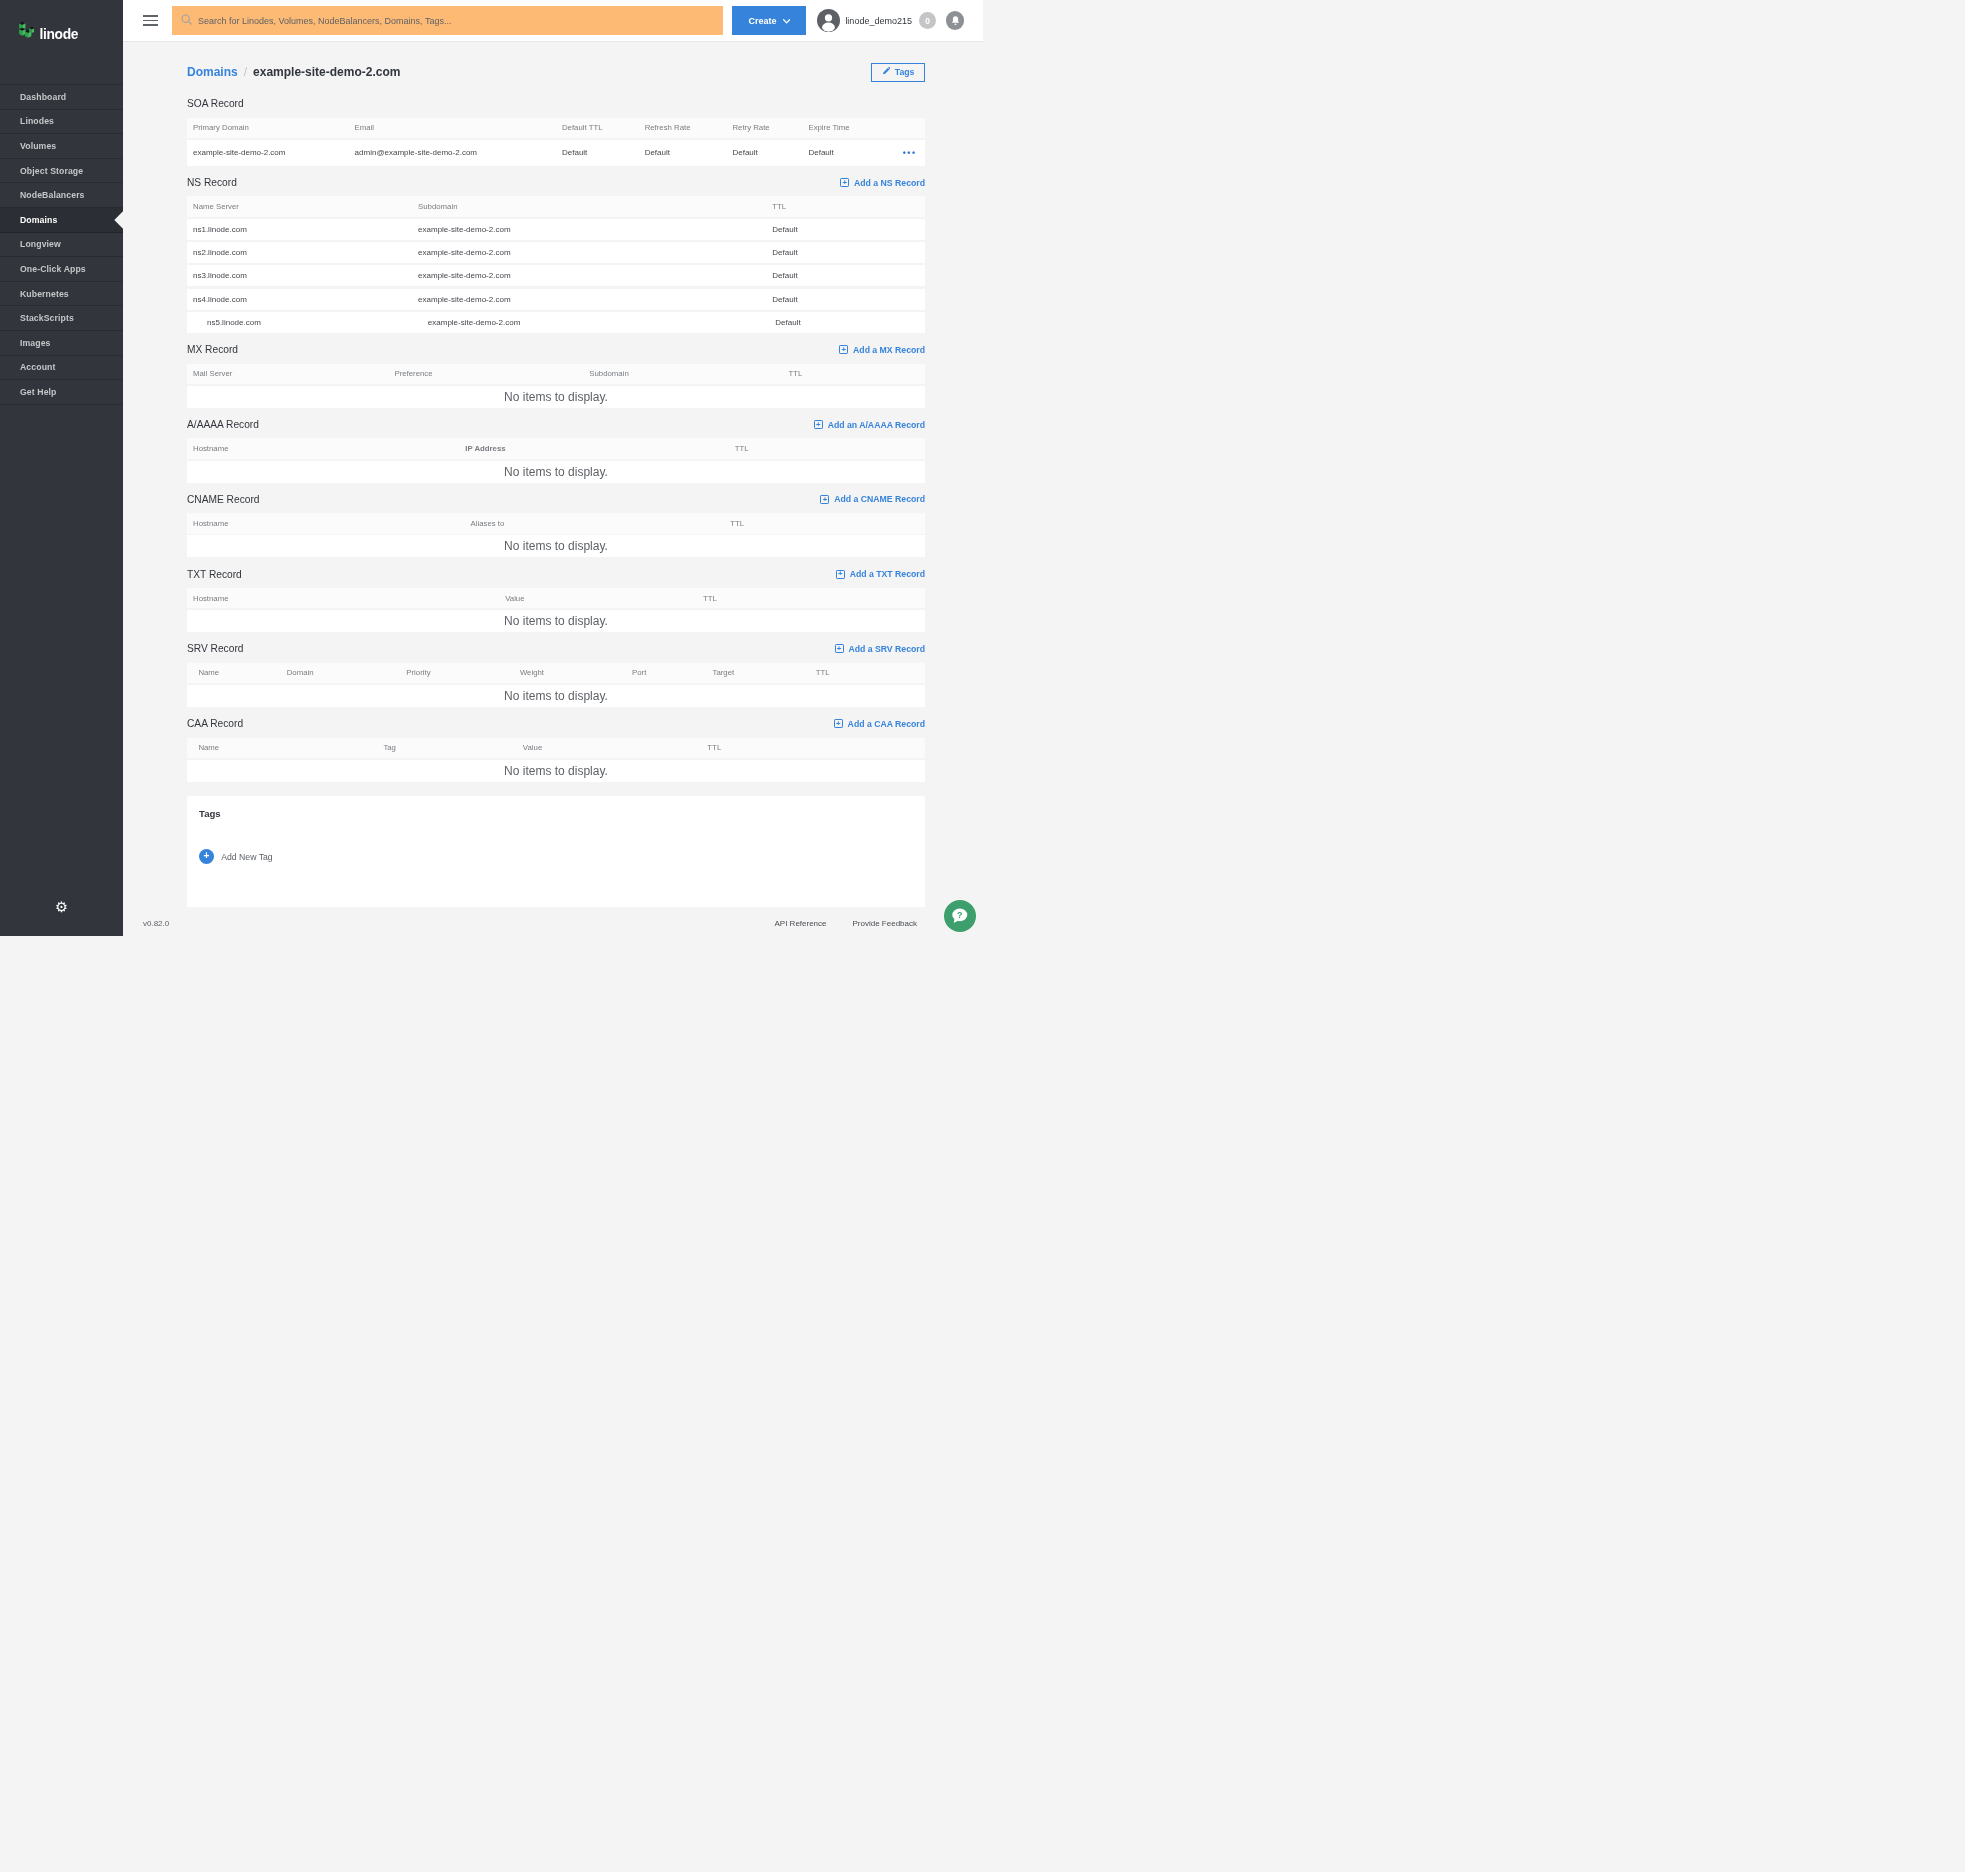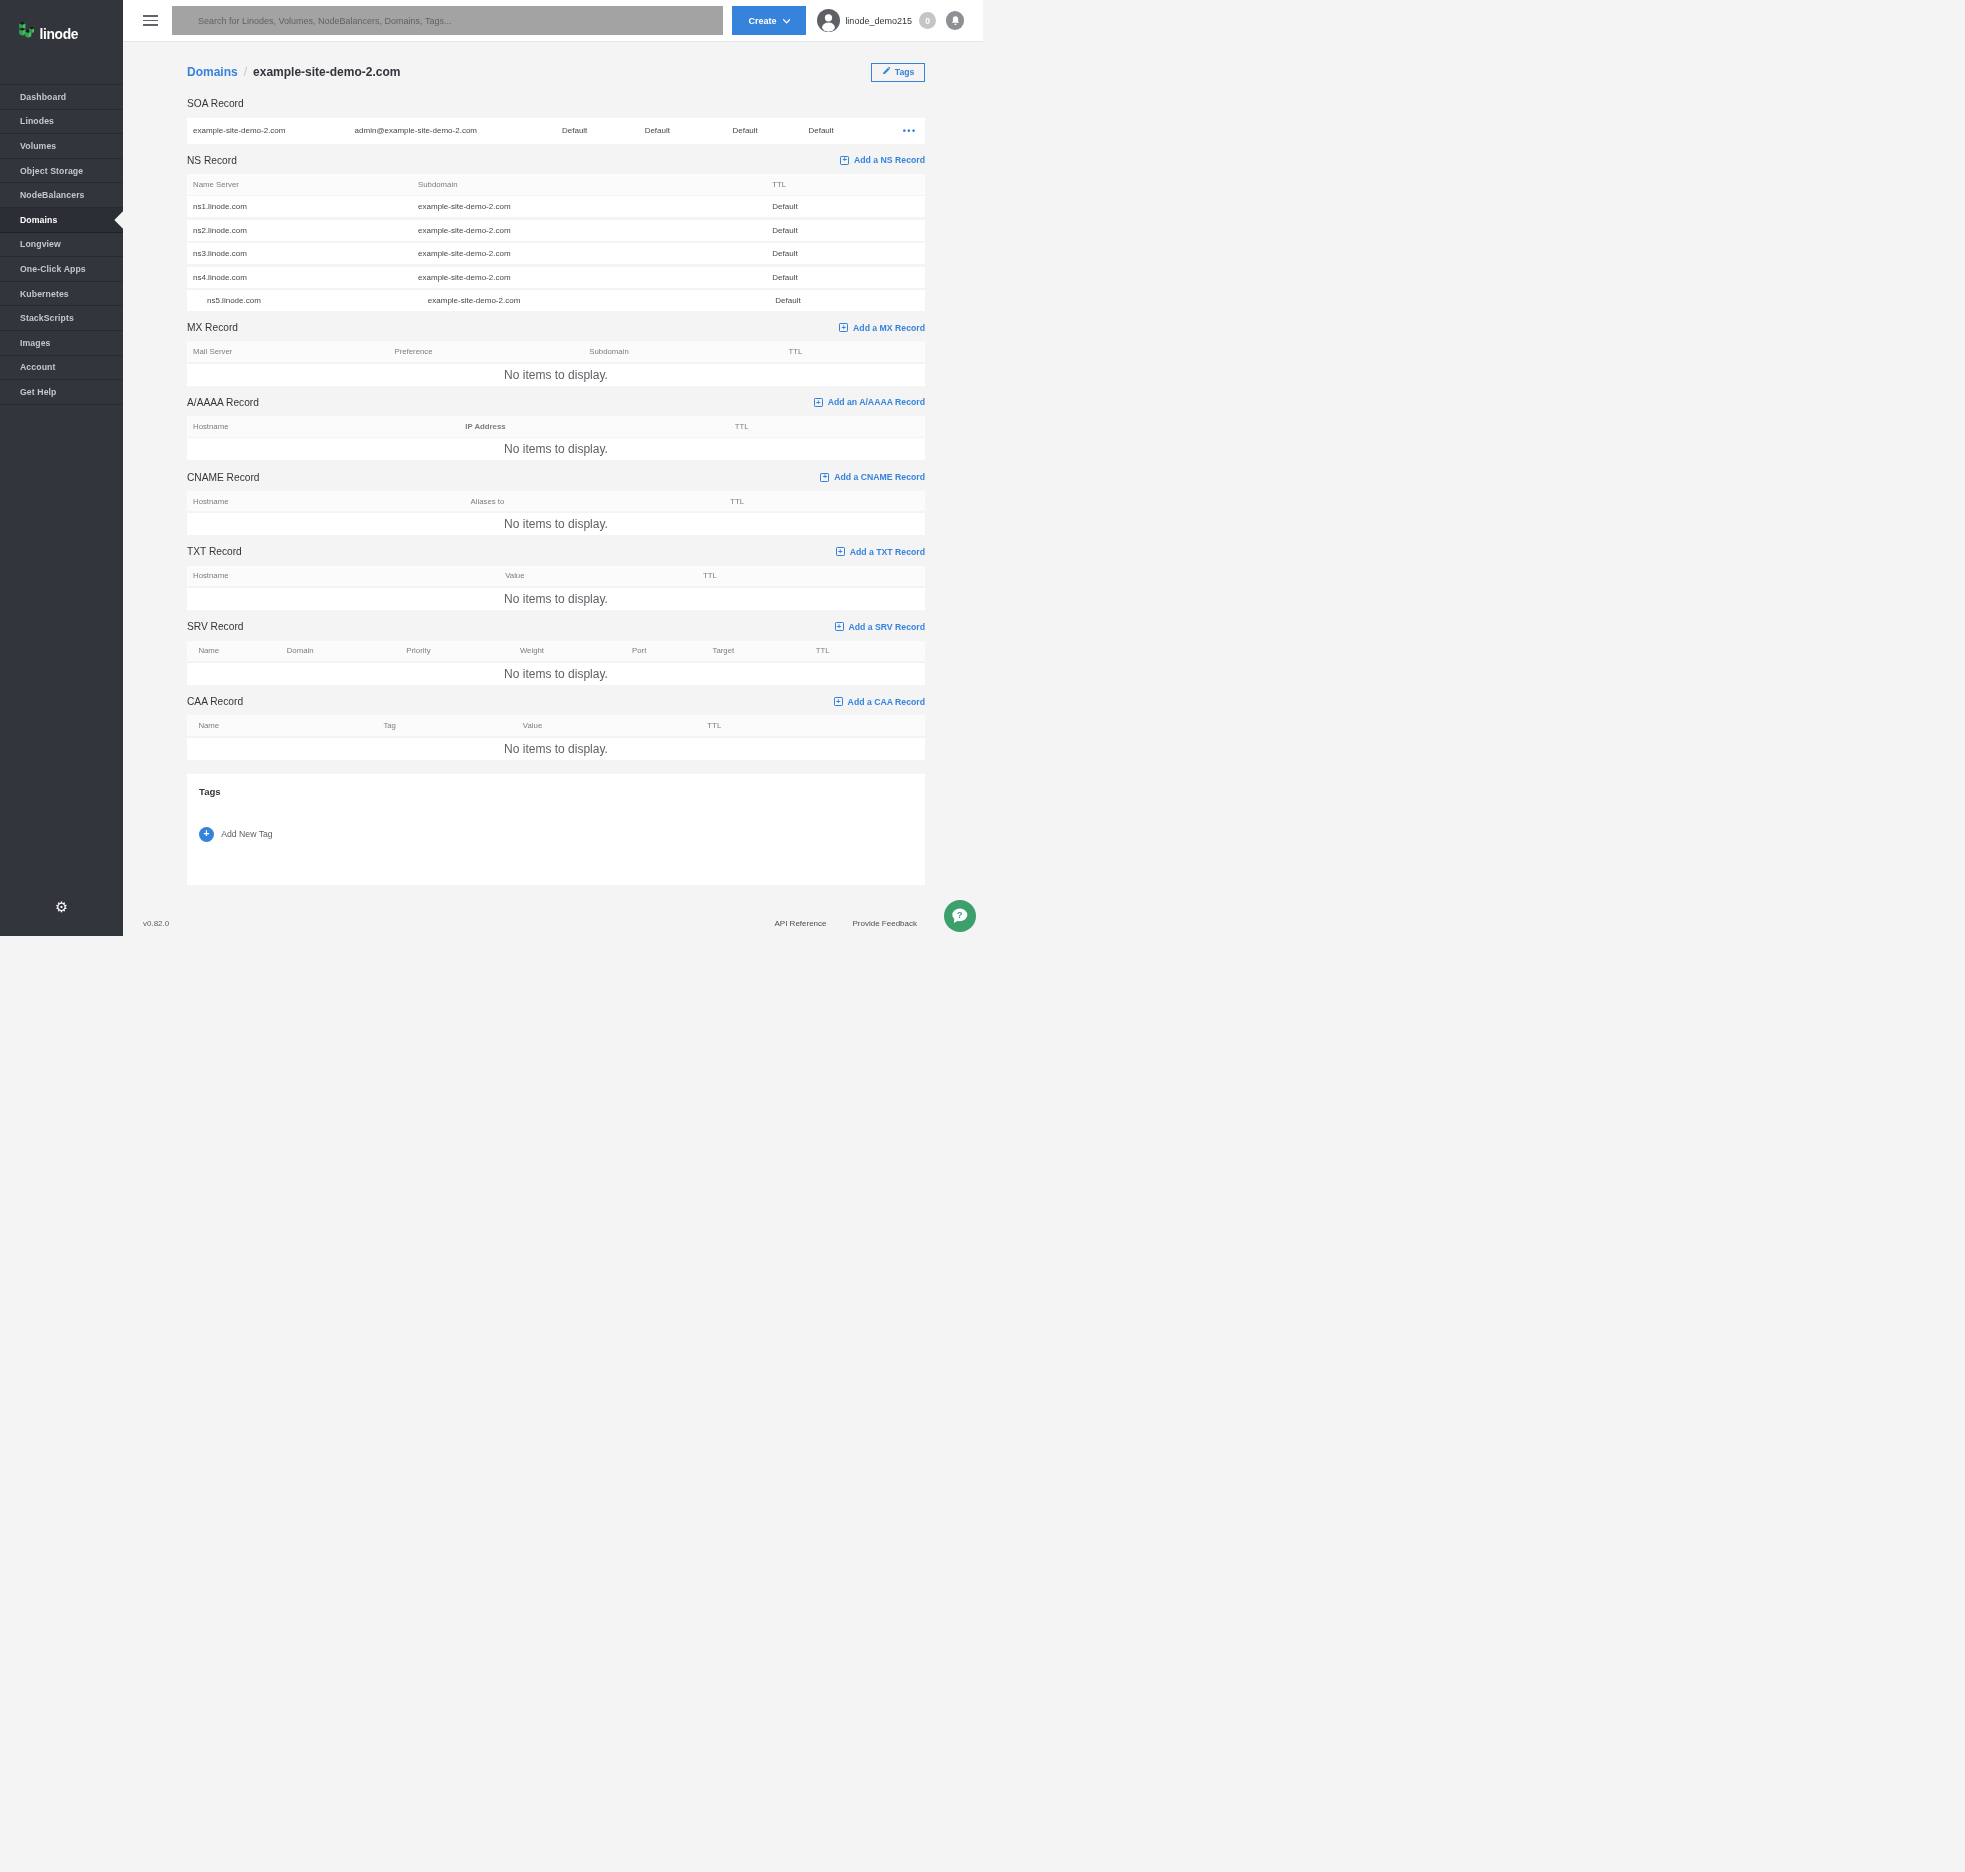--- a/index.html
+++ b/index.html
@@ -34,21 +34,21 @@
   }
   
   .topbar {
     position:absolute; left:123px; right:0; top:0; height:42px; background:#fff;
     border-bottom:0.6px solid #e3e5e8; display:flex; align-items:center;
     padding:0 15.6px 0 20.4px; z-index:5;
   }
   .hamburger { width:15px; cursor:pointer; margin-right:13.8px; }
   .hamburger div { height:1.8px; background:#606469; margin:2.4px 0; }
   .searchbox {
-    width:551px; height:29px; background:#a3a3a3; display:flex; align-items:center;
+    width:551px; height:29px; background:#fdba74; display:flex; align-items:center;
     padding:0 8.4px; gap:6px;
   }
   .searchbox input {
     flex:1; border:0; background:transparent; outline:none;
     font-family:"Liberation Sans",sans-serif; font-size:9px; color:#32363c;
   }
   .searchbox input::placeholder { color:#5e6267; opacity:1; }
   .create-btn {
     margin-left:9px; width:74px; height:29px; background:#3683dc; color:#fff;
     border:0; font-size:9px; font-weight:600; display:flex; align-items:center;
@@ -250,20 +250,28 @@
         </span>
         <span>Tags</span>
       </button>
     </div>
 
     <div class="record-section">
       <div class="sec-head">
         <h2 class="sec-title">SOA Record</h2>
       </div>
       <div class="tbl" data-table="0">
+          <div class="tr head">
+            <span class="th" style="width: 21.9%;">Primary Domain</span>
+            <span class="th" style="width: 28.1%;">Email</span>
+            <span class="th" style="width: 11.2%;">Default TTL</span>
+            <span class="th" style="width: 11.9%;">Refresh Rate</span>
+            <span class="th" style="width: 10.3%;">Retry Rate</span>
+            <span class="th" style="width: 12.6%;">Expire Time</span>
+          </div>
           <div class="tr data">
             <span class="td" style="width: 21.9%;">example-site-demo-2.com</span>
             <span class="td" style="width: 28.1%;">admin@example-site-demo-2.com</span>
             <span class="td" style="width: 11.2%;">Default</span>
             <span class="td" style="width: 11.9%;">Default</span>
             <span class="td" style="width: 10.3%;">Default</span>
             <span class="td" style="width: 12.6%;">Default</span>
             <span class="menu-cell">•••</span>
           </div>
         </div>

